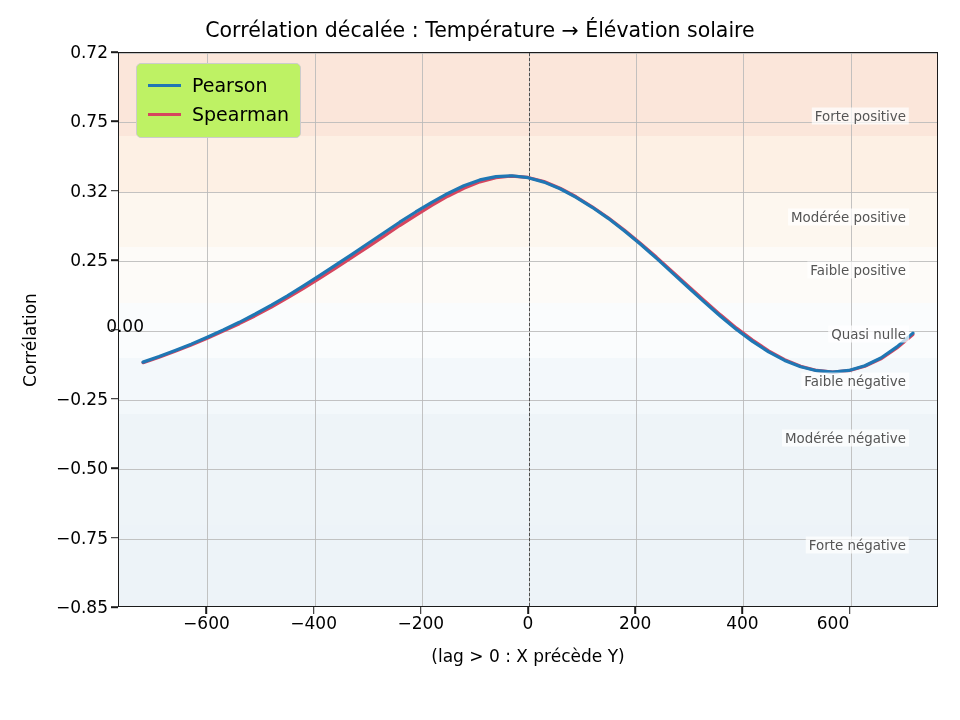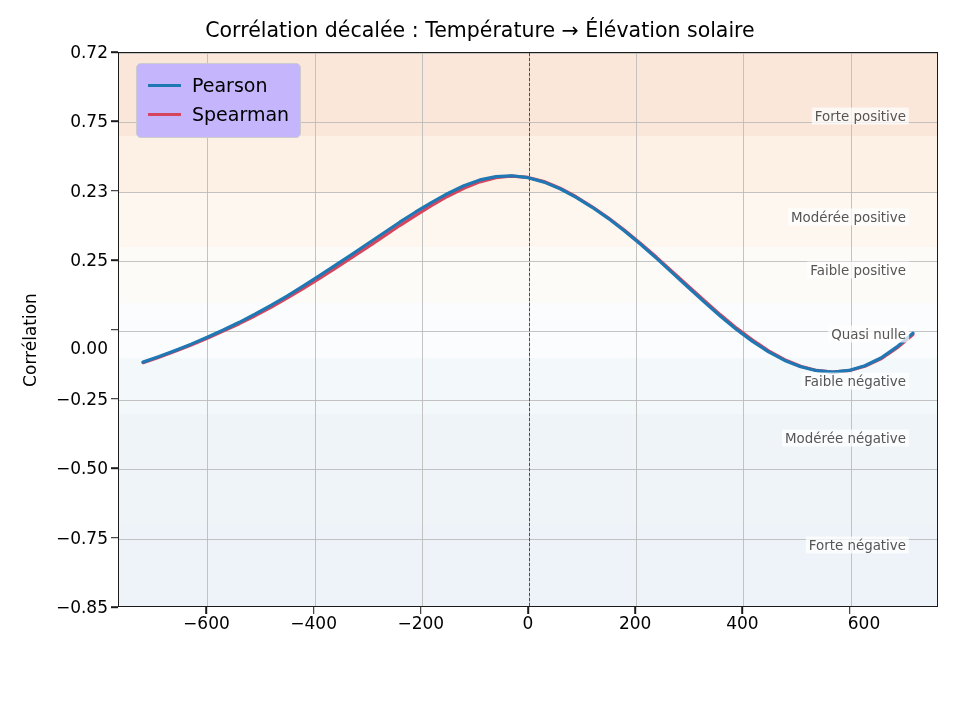--- a/index.html
+++ b/index.html
@@ -45,21 +45,21 @@
     position:absolute;
     transform:translate(-100%,-50%);
     font-size:13.4px;color:#555555;
     background:rgba(255,255,255,.72);
     padding:1px 3px;white-space:nowrap;
   }
 
   
   .legend{
     position:absolute;left:136px;top:63px;
-    background:#c4b5fd;border:1px solid #cccccc;border-radius:5px;
+    background:#bef264;border:1px solid #cccccc;border-radius:5px;
     padding:7px 11px 8px 11px;
     box-sizing:border-box;
   }
   .legend-row{display:flex;align-items:center;height:29px;}
   .legend-swatch{width:33px;height:0;border-top:3.1px solid #000;margin-right:11px;}
   .legend-text{font-size:19px;color:#000;line-height:1;}
   .ytick-wrap{position:absolute;left:0;width:108px;text-align:right;transform:translateY(-50%);
     font-size:17px;color:#000;}
   .ytick-mark{position:absolute;left:111px;width:7px;height:1.6px;background:#1b1b1b;transform:translateY(-50%);}
 
@@ -126,25 +126,25 @@
       <div class="band-label" style="left: 909px; top: 333.662px;">Quasi nulle</div>
       <div class="band-label" style="left: 909px; top: 380.837px;">Faible négative</div>
       <div class="band-label" style="left: 909px; top: 437.725px;">Modérée négative</div>
       <div class="band-label" style="left: 909px; top: 544.562px;">Forte négative</div>
     </div>
   <div id="yticks">
       <div class="ytick-wrap" style="top: 52px; padding-right: 9px;">0.72</div>
       <div class="ytick-mark" style="top: 52px;"></div>
       <div class="ytick-wrap" style="top: 121.375px; padding-right: 9px;">0.75</div>
       <div class="ytick-mark" style="top: 121.375px;"></div>
-      <div class="ytick-wrap" style="top: 190.75px; padding-right: 9px;">0.23</div>
+      <div class="ytick-wrap" style="top: 190.75px; padding-right: 9px;">0.32</div>
       <div class="ytick-mark" style="top: 190.75px;"></div>
       <div class="ytick-wrap" style="top: 260.125px; padding-right: 9px;">0.25</div>
       <div class="ytick-mark" style="top: 260.125px;"></div>
-      <div class="ytick-wrap" style="top: 348px; padding-right: 9px;">0.00</div>
+      <div class="ytick-wrap" style="top: 326px; padding-right: 9px; margin-left: 36px;">0.00</div>
       <div class="ytick-mark" style="top: 329.5px;"></div>
       <div class="ytick-wrap" style="top: 398.875px; padding-right: 9px;">−0.25</div>
       <div class="ytick-mark" style="top: 398.875px;"></div>
       <div class="ytick-wrap" style="top: 468.25px; padding-right: 0;">−0.50</div>
       <div class="ytick-mark" style="top: 468.25px;"></div>
       <div class="ytick-wrap" style="top: 537.625px; padding-right: 9px;">−0.75</div>
       <div class="ytick-mark" style="top: 537.625px;"></div>
       <div class="ytick-wrap" style="top: 607px; padding-right: 9px;">−0.85</div>
       <div class="ytick-mark" style="top: 607px;"></div>
     </div>
@@ -154,32 +154,33 @@
       <div class="xtick-wrap" style="left: 313.621px;">−400</div>
       <div class="xtick-mark" style="left: 313.621px;"></div>
       <div class="xtick-wrap" style="left: 420.81px;">−200</div>
       <div class="xtick-mark" style="left: 420.81px;"></div>
       <div class="xtick-wrap" style="left: 528px;">0</div>
       <div class="xtick-mark" style="left: 528px;"></div>
       <div class="xtick-wrap" style="left: 635.19px;">200</div>
       <div class="xtick-mark" style="left: 635.19px;"></div>
       <div class="xtick-wrap" style="left: 742.379px;">400</div>
       <div class="xtick-mark" style="left: 742.379px;"></div>
-      <div class="xtick-wrap" style="left: 864px;">600</div>
+      <div class="xtick-wrap" style="left: 833px;">600</div>
       <div class="xtick-mark" style="left: 849.569px;"></div>
     </div>
 
   <div class="legend">
     <div class="legend-row">
       <span class="legend-swatch" id="sw0" style="border-top-color: rgb(31, 119, 180);"></span>
       <span class="legend-text">Pearson</span>
     </div>
     <div class="legend-row">
       <span class="legend-swatch" id="sw1" style="border-top-color: rgb(214, 69, 94);"></span>
       <span class="legend-text">Spearman</span>
     </div>
   </div>
 
   <div class="xaxis-label">
+    <div>(lag &gt; 0 : X précède Y)</div>
   </div>
 
   <div class="yaxis-label">Corrélation</div>
 </div>
 
 </body></html>

